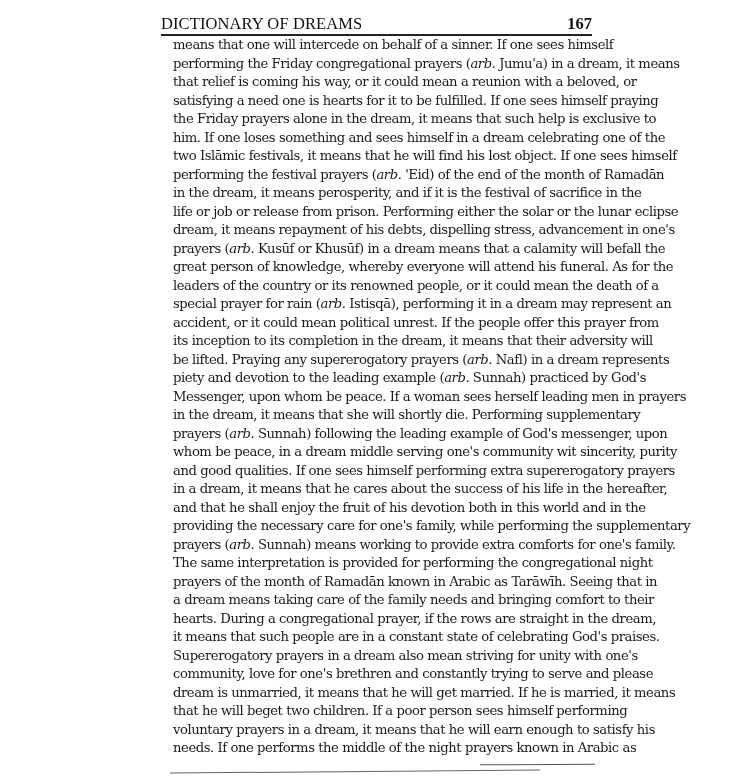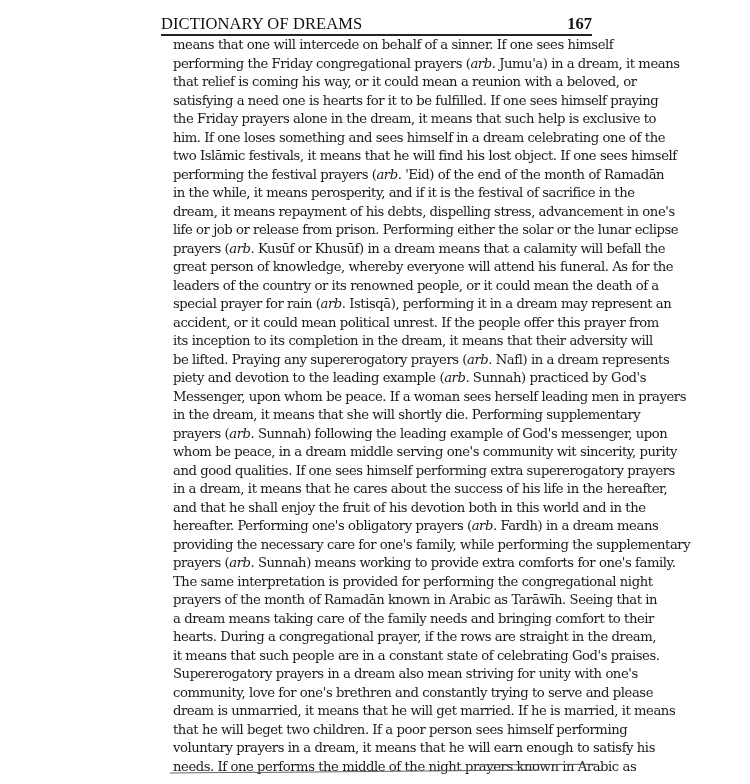--- a/index.html
+++ b/index.html
@@ -31,39 +31,38 @@
 
   <div class="body-text" id="body-text">
       <span class="line">means that one will intercede on behalf of a sinner. If one sees himself</span>
       <span class="line">performing the Friday congregational prayers (<i>arb.</i> Jumu'a) in a dream, it means</span>
       <span class="line">that relief is coming his way, or it could mean a reunion with a beloved, or</span>
       <span class="line">satisfying a need one is hearts for it to be fulfilled. If one sees himself praying</span>
       <span class="line">the Friday prayers alone in the dream, it means that such help is exclusive to</span>
       <span class="line">him. If one loses something and sees himself in a dream celebrating one of the</span>
       <span class="line">two Islāmic festivals, it means that he will find his lost object. If one sees himself</span>
       <span class="line">performing the festival prayers (<i>arb.</i> 'Eid) of the end of the month of Ramadān</span>
-      <span class="line">in the while, it means perosperity, and if it is the festival of sacrifice in the</span>
+      <span class="line">in the dream, it means perosperity, and if it is the festival of sacrifice in the</span>
+      <span class="line">life or job or release from prison. Performing either the solar or the lunar eclipse</span>
       <span class="line">dream, it means repayment of his debts, dispelling stress, advancement in one's</span>
-      <span class="line">life or job or release from prison. Performing either the solar or the lunar eclipse</span>
       <span class="line">prayers (<i>arb.</i> Kusūf or Khusūf) in a dream means that a calamity will befall the</span>
       <span class="line">great person of knowledge, whereby everyone will attend his funeral. As for the</span>
       <span class="line">leaders of the country or its renowned people, or it could mean the death of a</span>
       <span class="line">special prayer for rain (<i>arb.</i> Istisqā), performing it in a dream may represent an</span>
       <span class="line">accident, or it could mean political unrest. If the people offer this prayer from</span>
       <span class="line">its inception to its completion in the dream, it means that their adversity will</span>
       <span class="line">be lifted. Praying any supererogatory prayers (<i>arb.</i> Nafl) in a dream represents</span>
       <span class="line">piety and devotion to the leading example (<i>arb.</i> Sunnah) practiced by God's</span>
       <span class="line">Messenger, upon whom be peace. If a woman sees herself leading men in prayers</span>
       <span class="line">in the dream, it means that she will shortly die. Performing supplementary</span>
       <span class="line">prayers (<i>arb.</i> Sunnah) following the leading example of God's messenger, upon</span>
       <span class="line">whom be peace, in a dream middle serving one's community wit sincerity, purity</span>
       <span class="line">and good qualities. If one sees himself performing extra supererogatory prayers</span>
       <span class="line">in a dream, it means that he cares about the success of his life in the hereafter,</span>
       <span class="line">and that he shall enjoy the fruit of his devotion both in this world and in the</span>
-      <span class="line">hereafter. Performing one's obligatory prayers (<i>arb.</i> Fardh) in a dream means</span>
       <span class="line">providing the necessary care for one's family, while performing the supplementary</span>
       <span class="line">prayers (<i>arb.</i> Sunnah) means working to provide extra comforts for one's family.</span>
       <span class="line">The same interpretation is provided for performing the congregational night</span>
       <span class="line">prayers of the month of Ramadān known in Arabic as Tarāwīh. Seeing that in</span>
       <span class="line">a dream means taking care of the family needs and bringing comfort to their</span>
       <span class="line">hearts. During a congregational prayer, if the rows are straight in the dream,</span>
       <span class="line">it means that such people are in a constant state of celebrating God's praises.</span>
       <span class="line">Supererogatory prayers in a dream also mean striving for unity with one's</span>
       <span class="line">community, love for one's brethren and constantly trying to serve and please</span>
       <span class="line">dream is unmarried, it means that he will get married. If he is married, it means</span>

